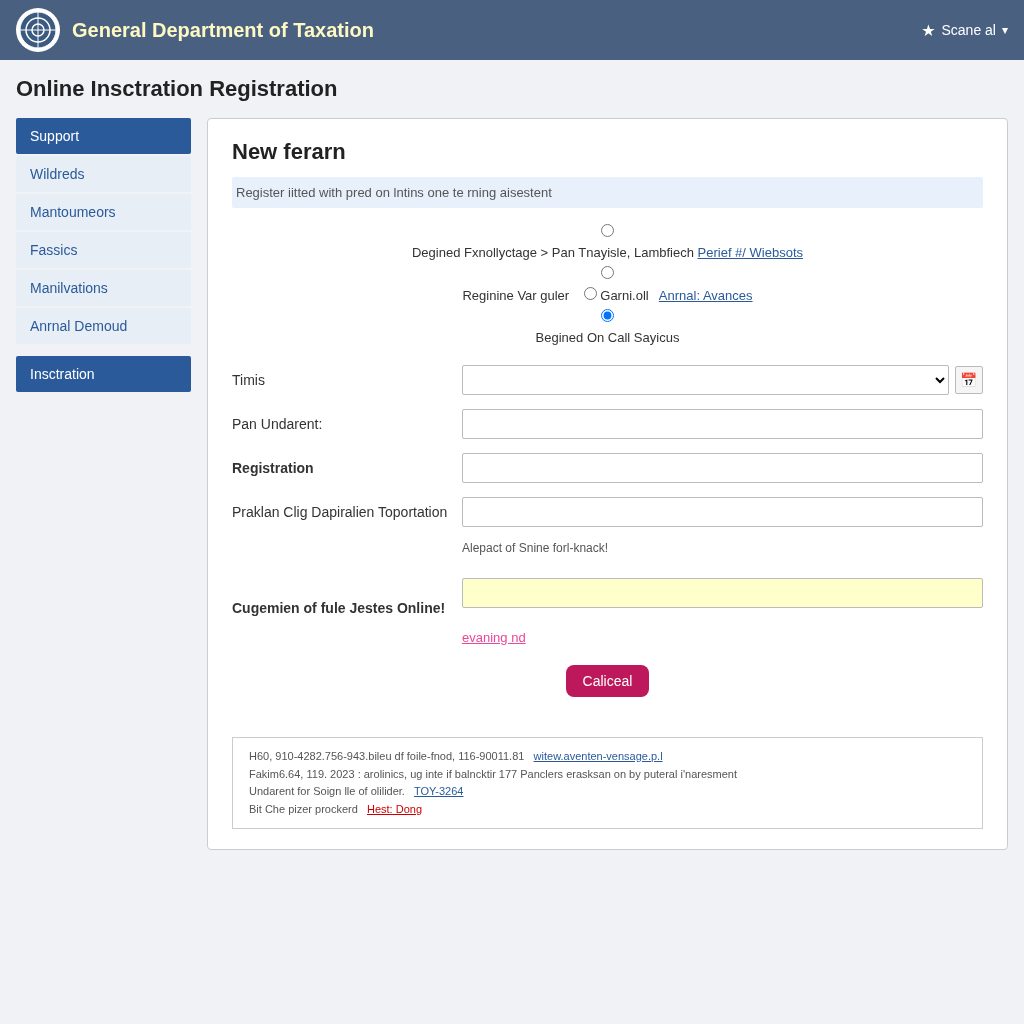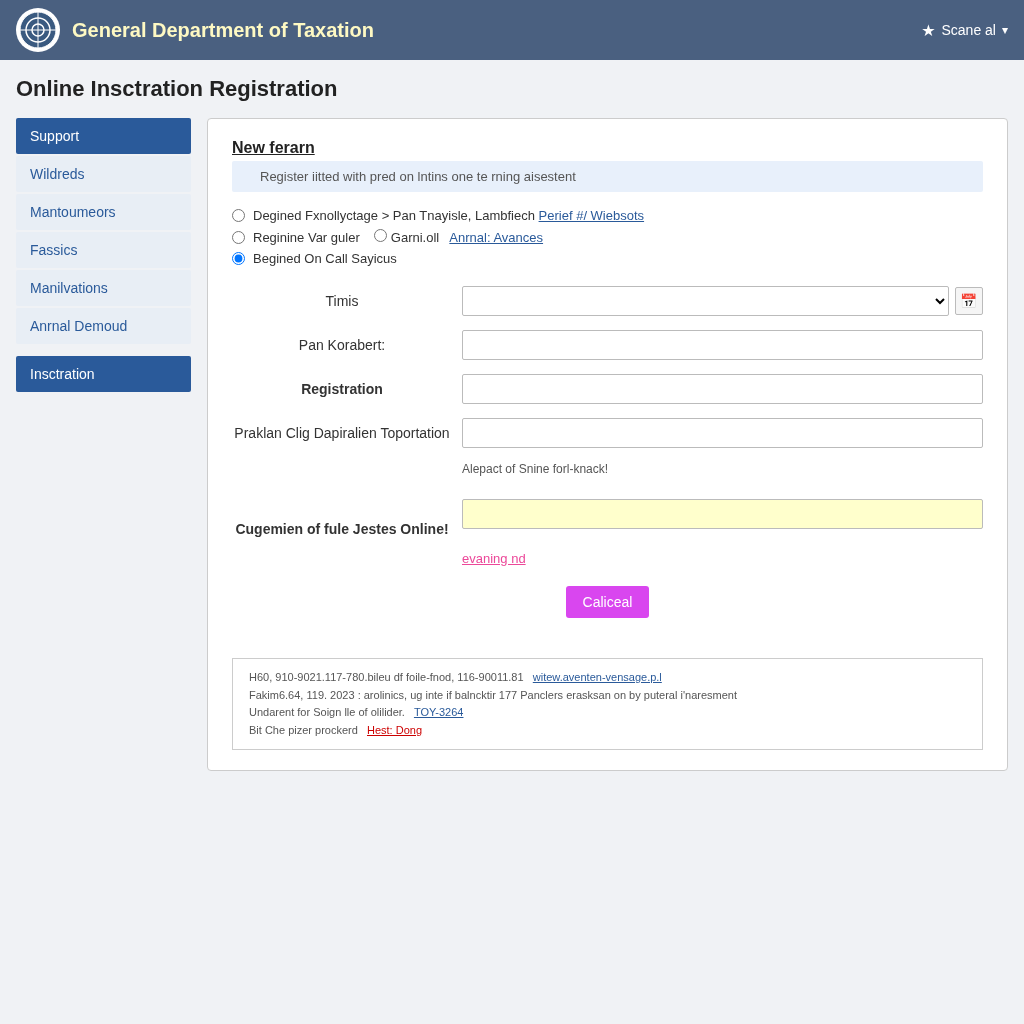--- a/index.html
+++ b/index.html
@@ -109,49 +109,49 @@
     .main-content {
       flex: 1;
       background: white;
       border: 1px solid #ccc;
       border-radius: 4px;
       padding: 20px 24px;
       min-height: 600px;
     }
 
     .form-section-title {
-      font-size: 16px;
+      font-size: 22px;
       font-weight: bold;
       color: #222;
-      margin-bottom: 4px;
-      text-decoration: underline;
+      margin-bottom: 12px;
     }
 
     .form-subtitle {
       font-size: 13px;
       color: #555;
       background: #e8f0fb;
-      padding: 8px 28px;
+      padding: 8px 4px;
       margin-bottom: 16px;
       border-radius: 2px;
     }
 
     
     .radio-group {
       margin-bottom: 20px;
       display: flex;
       flex-direction: column;
       gap: 6px;
     }
     .radio-row {
       display: flex;
       align-items: center;
       gap: 8px;
       font-size: 13px;
       color: #333;
+      flex-direction: column;
     }
     .radio-row input[type="radio"] {
       margin: 0;
       cursor: pointer;
     }
     .radio-row .link-text {
       color: #2a5a9a;
       text-decoration: underline;
       cursor: pointer;
     }
@@ -164,21 +164,21 @@
     }
 
     .form-row {
       display: flex;
       align-items: center;
       gap: 10px;
     }
 
     .form-label {
       width: 220px;
-      text-align: center;
+      text-align: left;
       font-size: 14px;
       color: #333;
       flex-shrink: 0;
     }
     .form-label.bold {
       font-weight: bold;
     }
 
     .form-input {
       flex: 1;
@@ -245,26 +245,26 @@
       margin-left: 230px;
     }
 
     
     .button-row {
       display: flex;
       justify-content: center;
       margin-top: 20px;
     }
     .btn-cancel {
-      background: #d946ef;
+      background: #be185d;
       color: white;
       border: none;
       padding: 8px 17px;
       font-size: 14px;
-      border-radius: 3px;
+      border-radius: 8px;
       cursor: pointer;
     }
 
     
     .footer {
       margin-top: 16px;
       background: white;
       border: 1px solid #ccc;
       padding: 10px 16px;
       font-size: 11px;
@@ -356,21 +356,21 @@
           <label class="form-label" for="timis-select">Timis</label>
           <div class="select-row" style="flex:1;">
             <select class="form-select" id="timis-select">
               <option value=""></option>
             </select>
             <div class="calendar-icon">📅</div>
           </div>
         </div>
 
         <div class="form-row">
-          <label class="form-label" for="pan-korabert-input">Pan Korabert:</label>
+          <label class="form-label" for="pan-korabert-input">Pan Undarent:</label>
           <input type="text" class="form-input" id="pan-korabert-input" style="">
         </div>
 
         <div class="form-row">
           <label class="form-label bold" for="registration-input" style="font-weight: bold;">Registration</label>
           <input type="text" class="form-input" id="registration-input" style="">
         </div>
 
         <div class="form-row">
           <label class="form-label" for="praklan-input">Praklan Clig Dapiralien Toportation</label>
@@ -387,21 +387,21 @@
         <div class="link-small">evaning nd</div>
 
       </div>
 
       <div class="button-row">
         <button class="btn-cancel">Caliceal</button>
       </div>
 
       <div class="footer" style="margin-top: 40px;">
         <div>
-          <span>H60, 910-9021.117-780.bileu df foile-fnod, 116-90011.81</span>
+          <span>H60, 910-4282.756-943.bileu df foile-fnod, 116-90011.81</span>
           &nbsp;
           <span class="footer-link">witew.aventen-vensage.p.l</span>
         </div>
         <div>Fakim6.64, 119. 2023 : arolinics, ug inte if balncktir 177 Panclers erasksan on by puteral i'naresment</div>
         <div>
           <span>Undarent for Soign lle of olilider.</span>
           &nbsp;
           <span class="footer-link">TOY-3264</span>
         </div>
         <div>

